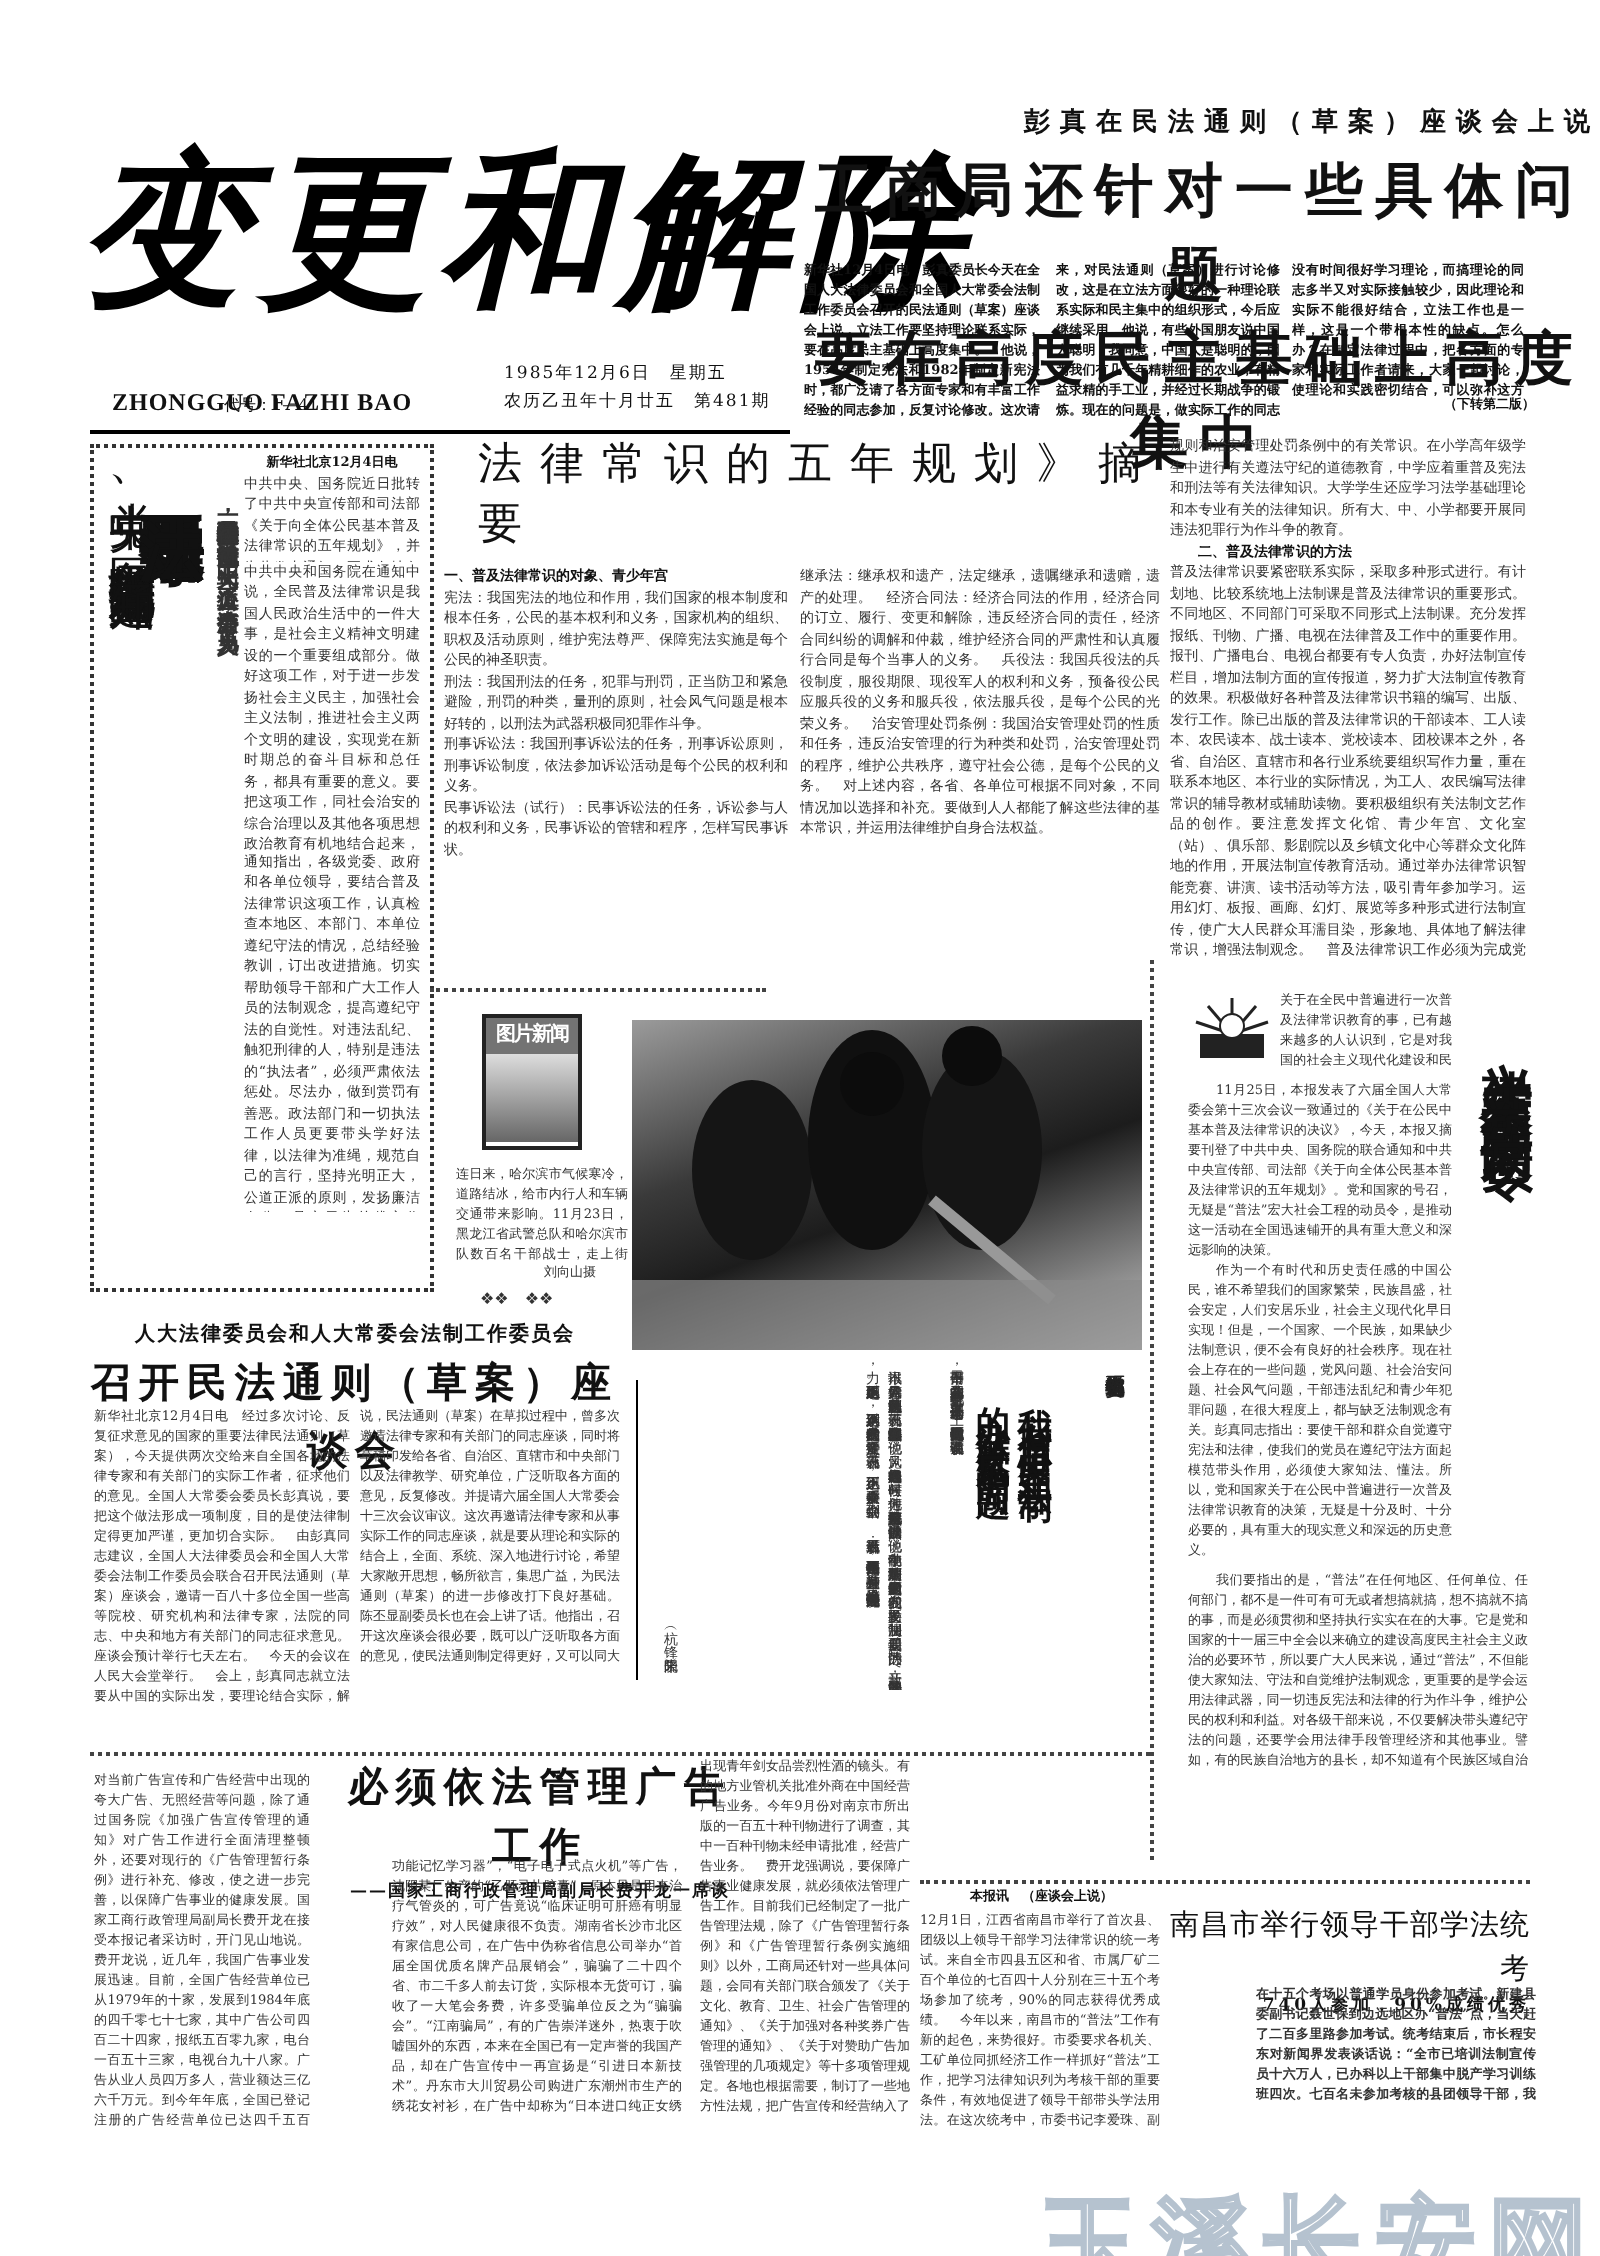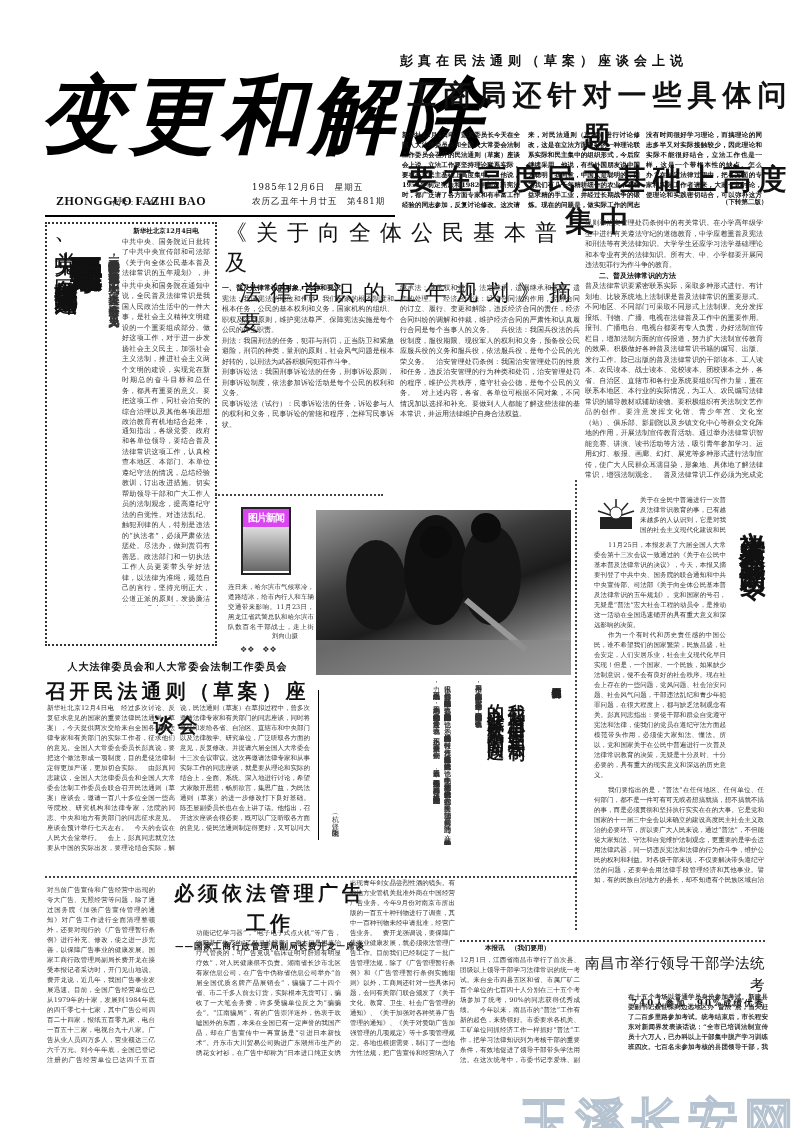--- a/index.html
+++ b/index.html
@@ -6,21 +6,21 @@
   body{width:800px;height:1128px;position:relative;overflow:hidden;font-family:"DejaVu Serif",serif;color:#111;}
   .abs{position:absolute;}
   .txt{font-size:7px;line-height:10.5px;color:#333;text-align:justify;word-break:break-all;overflow:hidden;}
   .txt p{margin:0;text-indent:14px;}
   .bold-txt{font-weight:bold;color:#111;}
   .masthead-title{left:40px;top:60px;font-family:"DejaVu Serif",serif;font-size:84px;letter-spacing:6px;font-weight:bold;color:#000;line-height:110px;font-style:italic;}
   .masthead-pinyin{left:56px;top:194px;font-family:"Liberation Serif",serif;font-weight:bold;font-size:12px;letter-spacing:0.5px;}
   .masthead-code{left:112px;top:197px;font-size:8px;}
   .masthead-date{left:252px;top:180px;font-size:8.5px;line-height:14px;letter-spacing:1px;}
   .hr{background:#000;height:2px;}
-  .kicker{font-family:Liberation Mono, monospace;font-weight:bold;font-size:14px;letter-spacing:5px;text-align:left;}
+  .kicker{font-family:Liberation Mono, monospace;font-weight:bold;font-size:14px;letter-spacing:5px;text-align:right;}
   .headline{font-family:"DejaVu Serif",serif;font-weight:bold;font-size:30px;letter-spacing:8px;text-align:center;line-height:42px;}
   .dotted-box{border:2px dotted #333;}
   .vtitle{writing-mode:vertical-rl;font-family:"DejaVu Serif",serif;}
   .vtxt{writing-mode:vertical-rl;font-size:7px;line-height:11px;color:#333;overflow:hidden;}
   .photo{background:linear-gradient(160deg,#9b9b9b 0%,#3a3a3a 35%,#1c1c1c 55%,#6a6a6a 75%,#c8c8c8 100%);}
   .vrule{background:#000;width:1px;}
   .dotted-v{border-left:2px dotted #444;}
   .dotted-h{border-top:2px dotted #444;}
   .watermark{font-family:"DejaVu Sans",sans-serif;font-size:50px;color:transparent;-webkit-text-stroke:1.5px #b5c2cf;letter-spacing:6px;font-weight:bold;}
 </style>
@@ -51,42 +51,41 @@
 <div class="abs vtitle" style="left:66px;top:232px;height:410px;font-size:33px;font-weight:bold;font-family:'DejaVu Sans',sans-serif;line-height:40px;">不仅学法知法更要自觉守法用法</div>
 <div class="abs vtxt" style="left:90px;top:252px;width:30px;height:380px;font-size:11px;line-height:14px;font-weight:bold;">要求政法部门和一切执法工作人员带头学好法律，以法律规范自己的言行，光明正大，公道正派，廉洁奉公，见义勇为</div>
 <div class="abs" style="left:122px;top:226px;width:88px;">
   <div class="txt bold-txt" style="text-align:center;font-size:6.5px;">新华社北京12月4日电</div>
   <div class="txt" style="height:44px;">中共中央、国务院近日批转了中共中央宣传部和司法部《关于向全体公民基本普及法律常识的五年规划》，并为此发出通知，要求各地各部门结合实际，具体安排，认真组织实施。</div>
   <div class="txt" style="height:145px;">中共中央和国务院在通知中说，全民普及法律常识是我国人民政治生活中的一件大事，是社会主义精神文明建设的一个重要组成部分。做好这项工作，对于进一步发扬社会主义民主，加强社会主义法制，推进社会主义两个文明的建设，实现党在新时期总的奋斗目标和总任务，都具有重要的意义。要把这项工作，同社会治安的综合治理以及其他各项思想政治教育有机地结合起来，为培育有理想、有道德、有文化、有纪律的社会主义一代新人打好坚实的基础。要引导人们不仅学法、知法，更要自觉守法、用法，勇于同各种违法乱纪的行为斗争，为实现社会风气、社会秩序、社会治安的根本好转而努力。</div>
   <div class="txt" style="height:180px;">通知指出，各级党委、政府和各单位领导，要结合普及法律常识这项工作，认真检查本地区、本部门、本单位遵纪守法的情况，总结经验教训，订出改进措施。切实帮助领导干部和广大工作人员的法制观念，提高遵纪守法的自觉性。对违法乱纪、触犯刑律的人，特别是违法的“执法者”，必须严肃依法惩处。尽法办，做到赏罚有善恶。政法部门和一切执法工作人员更要带头学好法律，以法律为准绳，规范自己的言行，坚持光明正大，公道正派的原则，发扬廉洁奉公、见义勇为的优良作风，为维护法律的尊严，维护国家和人民的利益作出新的贡献。</div>
 </div>
 
 <div class="abs" style="left:225px;top:218px;width:355px;">
-  <div style="font-family:'DejaVu Sans',sans-serif;font-size:22px;letter-spacing:9px;line-height:30px;">《关于向全体公民基本普及</div>
   <div style="font-family:'DejaVu Sans',sans-serif;font-size:22px;letter-spacing:9px;line-height:30px;padding-left:14px;">法律常识的五年规划》摘要</div>
 </div>
 <div class="abs txt" style="left:222px;top:283px;width:172px;height:225px;">
-  <div class="bold-txt">一、普及法律常识的对象、内容和要求</div>
+  <div class="bold-txt">一、普及法律常识的对象、青少年宫</div>
   <div>宪法：我国宪法的地位和作用，我们国家的根本制度和根本任务，公民的基本权利和义务，国家机构的组织、职权及活动原则，维护宪法尊严、保障宪法实施是每个公民的神圣职责。</div>
   <div>刑法：我国刑法的任务，犯罪与刑罚，正当防卫和紧急避险，刑罚的种类，量刑的原则，社会风气问题是根本好转的，以刑法为武器积极同犯罪作斗争。</div>
   <div>刑事诉讼法：我国刑事诉讼法的任务，刑事诉讼原则，刑事诉讼制度，依法参加诉讼活动是每个公民的权利和义务。</div>
   <div>民事诉讼法（试行）：民事诉讼法的任务，诉讼参与人的权利和义务，民事诉讼的管辖和程序，怎样写民事诉状。</div>
 
 </div>
 <div class="abs txt" style="left:400px;top:283px;width:180px;height:225px;">继承法：继承权和遗产，法定继承，遗嘱继承和遗赠，遗产的处理。　经济合同法：经济合同法的作用，经济合同的订立、履行、变更和解除，违反经济合同的责任，经济合同纠纷的调解和仲裁，维护经济合同的严肃性和认真履行合同是每个当事人的义务。　兵役法：我国兵役法的兵役制度，服役期限、现役军人的权利和义务，预备役公民应服兵役的义务和服兵役，依法服兵役，是每个公民的光荣义务。　治安管理处罚条例：我国治安管理处罚的性质和任务，违反治安管理的行为种类和处罚，治安管理处罚的程序，维护公共秩序，遵守社会公德，是每个公民的义务。　对上述内容，各省、各单位可根据不同对象，不同情况加以选择和补充。要做到人人都能了解这些法律的基本常识，并运用法律维护自身合法权益。</div>
 <div class="abs txt" style="left:585px;top:218px;width:178px;height:262px;">
   <div>规则和治安管理处罚条例中的有关常识。在小学高年级学生中进行有关遵法守纪的道德教育，中学应着重普及宪法和刑法等有关法律知识。大学学生还应学习法学基础理论和本专业有关的法律知识。所有大、中、小学都要开展同违法犯罪行为作斗争的教育。</div>
   <div class="bold-txt" style="padding-left:14px;">二、普及法律常识的方法</div>
   <div>普及法律常识要紧密联系实际，采取多种形式进行。有计划地、比较系统地上法制课是普及法律常识的重要形式。不同地区、不同部门可采取不同形式上法制课。充分发挥报纸、刊物、广播、电视在法律普及工作中的重要作用。报刊、广播电台、电视台都要有专人负责，办好法制宣传栏目，增加法制方面的宣传报道，努力扩大法制宣传教育的效果。积极做好各种普及法律常识书籍的编写、出版、发行工作。除已出版的普及法律常识的干部读本、工人读本、农民读本、战士读本、党校读本、团校课本之外，各省、自治区、直辖市和各行业系统要组织写作力量，重在联系本地区、本行业的实际情况，为工人、农民编写法律常识的辅导教材或辅助读物。要积极组织有关法制文艺作品的创作。要注意发挥文化馆、青少年宫、文化室（站）、俱乐部、影剧院以及乡镇文化中心等群众文化阵地的作用，开展法制宣传教育活动。通过举办法律常识智能竞赛、讲演、读书活动等方法，吸引青年参加学习。运用幻灯、板报、画廊、幻灯、展览等多种形式进行法制宣传，使广大人民群众耳濡目染，形象地、具体地了解法律常识，增强法制观念。　普及法律常识工作必须为完成党在现阶段的总任务、总目标服务，为社会主义经济建设和改革服务。要紧密结合生产和工作，结合社会治安的综合治理，结合开展“四有”教育去进行。</div>
 
 </div>
 <div class="abs dotted-h" style="left:215px;top:494px;width:168px;"></div>
 
 <div class="abs" style="left:241px;top:507px;width:46px;height:64px;border:2px solid #222;background:#fff;">
-  <div style="background:#d946ef;color:#fff;font-family:'DejaVu Sans',sans-serif;font-weight:bold;font-size:10px;text-align:center;line-height:18px;letter-spacing:-1px;">图片新闻</div>
+  <div style="background:#737373;color:#fff;font-family:'DejaVu Sans',sans-serif;font-weight:bold;font-size:10px;text-align:center;line-height:18px;letter-spacing:-1px;">图片新闻</div>
   <div style="height:44px;background:linear-gradient(180deg,#ddd,#666);"></div>
 </div>
 <div class="abs txt" style="left:228px;top:582px;width:86px;height:50px;font-size:6.5px;line-height:10px;">连日来，哈尔滨市气候寒冷，道路结冰，给市内行人和车辆交通带来影响。11月23日，黑龙江省武警总队和哈尔滨市队数百名干部战士，走上街道，清除冰雪。</div>
 <div class="abs" style="left:272px;top:632px;font-size:6.5px;color:#333;">刘向山摄</div>
 <div class="abs" style="left:240px;top:644px;font-size:8px;color:#333;">❖❖　❖❖</div>
 <div class="abs photo" style="left:316px;top:510px;width:255px;height:165px;">
   <svg width="255" height="165">
     <ellipse cx="60" cy="75" rx="30" ry="45" fill="#151515"></ellipse>
     <ellipse cx="120" cy="60" rx="32" ry="55" fill="#101010"></ellipse>
     <ellipse cx="175" cy="65" rx="30" ry="50" fill="#151515"></ellipse>
@@ -140,21 +139,21 @@
 <div class="abs dotted-h" style="left:45px;top:876px;width:530px;"></div>
 <div class="abs" style="left:165px;top:878px;width:210px;text-align:center;">
   <div style="font-family:'DejaVu Serif',serif;font-weight:bold;font-size:20px;letter-spacing:4px;line-height:30px;">必须依法管理广告工作</div>
   <div style="font-size:8.5px;font-weight:bold;letter-spacing:1px;line-height:16px;">——国家工商行政管理局副局长费开龙一席谈</div>
 </div>
 <div class="abs txt" style="left:47px;top:885px;width:108px;height:180px;font-size:6.5px;line-height:10px;">对当前广告宣传和广告经营中出现的夸大广告、无照经营等问题，除了通过国务院《加强广告宣传管理的通知》对广告工作进行全面清理整顿外，还要对现行的《广告管理暂行条例》进行补充、修改，使之进一步完善，以保障广告事业的健康发展。国家工商行政管理局副局长费开龙在接受本报记者采访时，开门见山地说。　费开龙说，近几年，我国广告事业发展迅速。目前，全国广告经营单位已从1979年的十家，发展到1984年底的四千零七十七家，其中广告公司四百二十四家，报纸五百零九家，电台一百五十三家，电视台九十八家。广告从业人员四万多人，营业额达三亿六千万元。到今年年底，全国已登记注册的广告经营单位已达四千五百家，营业额也有较大幅度增长。广告事业已成为我国第三产业中的新兴行业。取得了可喜的成绩，是与我们依法管理广告工作分不开的。　但广告中存在的某些问题，必须引起我们的重视。目前虚假广告问题很严重。如吹嘘夸大、坑骗消费者的“增高器”、“超音生理记忆器”、“多</div>
 <div class="abs txt" style="left:196px;top:928px;width:145px;height:130px;font-size:6.5px;line-height:10px;">功能记忆学习器”，“电子电子式点火机”等广告，沈阳某厂生产的“乙肝灵片胶囊”，原本只是用来治疗气管炎的，可广告竟说“临床证明可肝癌有明显疗效”，对人民健康很不负责。湖南省长沙市北区有家信息公司，在广告中伪称省信息公司举办“首届全国优质名牌产品展销会”，骗骗了二十四个省、市二千多人前去订货，实际根本无货可订，骗收了一大笔会务费，许多受骗单位反之为“骗骗会”。“江南骗局”，有的广告崇洋迷外，热衷于吹嘘国外的东西，本来在全国已有一定声誉的我国产品，却在广告宣传中一再宣扬是“引进日本新技术”。丹东市大川贸易公司购进广东潮州市生产的绣花女衬衫，在广告中却称为“日本进口纯正女绣衣”。　费开龙气愤地说，国家虽然已明令禁止利用广播、电视、报纸、杂志等媒介，刊播香烟和四十度以上烈性酒广告，但有的电视台不仅播出烟酒广告，还</div>
 <div class="abs txt" style="left:350px;top:878px;width:105px;height:180px;font-size:6.5px;line-height:10px;">出现青年剑女品尝烈性酒的镜头。有的地方业管机关批准外商在中国经营广告业务。今年9月份对南京市所出版的一百五十种刊物进行了调查，其中一百种刊物未经申请批准，经营广告业务。　费开龙强调说，要保障广告事业健康发展，就必须依法管理广告工作。目前我们已经制定了一批广告管理法规，除了《广告管理暂行条例》和《广告管理暂行条例实施细则》以外，工商局还针对一些具体问题，会同有关部门联合颁发了《关于文化、教育、卫生、社会广告管理的通知》、《关于加强对各种奖券广告管理的通知》、《关于对赞助广告加强管理的几项规定》等十多项管理规定。各地也根据需要，制订了一些地方性法规，把广告宣传和经营纳入了社会主义法制的轨道。　费开龙指出，在广告工作实践中出现了一些问题，如关于新闻广告，现行条例中就没有作出规定，同时还遇到一些值得研究的新课题，如广告经营中拿“回扣”，代理费问题，如何确立虚假广告的责任问题等等，这些都要求对《暂行条例》进行补充、修改，使广告管理法规日趋完善。</div>
 
 <div class="abs dotted-h" style="left:460px;top:940px;width:305px;"></div>
-<div class="abs" style="left:485px;top:944px;width:105px;font-size:6.5px;font-weight:bold;">本报讯　（我们要用）</div>
+<div class="abs" style="left:485px;top:944px;width:105px;font-size:6.5px;font-weight:bold;">本报讯　（座谈会上说）</div>
 <div class="abs" style="left:585px;top:952px;width:180px;text-align:right;">
   <div style="font-family:'DejaVu Sans',sans-serif;font-size:14.5px;letter-spacing:0.5px;line-height:22px;">南昌市举行领导干部学法统考</div>
   <div style="font-size:8.5px;font-weight:bold;letter-spacing:2px;line-height:14px;">740人参加，90%成绩优秀</div>
 </div>
 <div class="abs txt" style="left:460px;top:955px;width:120px;height:110px;font-size:6.5px;line-height:10px;">12月1日，江西省南昌市举行了首次县、团级以上领导干部学习法律常识的统一考试。来自全市四县五区和省、市属厂矿二百个单位的七百四十人分别在三十五个考场参加了统考，90%的同志获得优秀成绩。　今年以来，南昌市的“普法”工作有新的起色，来势很好。市委要求各机关、工矿单位同抓经济工作一样抓好“普法”工作，把学习法律知识列为考核干部的重要条件，有效地促进了领导干部带头学法用法。在这次统考中，市委书记李爱珠、副书记、市长程安东等分别</div>
 <div class="abs txt" style="left:628px;top:992px;width:140px;height:60px;font-size:6.5px;line-height:10px;font-weight:bold;">在十五个考场以普通学员身份参加考试。新建县委副书记聂世保到边远地区办“普法”点，当天赶了二百多里路参加考试。统考结束后，市长程安东对新闻界发表谈话说：“全市已培训法制宣传员十六万人，已办科以上干部集中脱产学习训练班四次。七百名未参加考核的县团领导干部，我们将补考。普法决不漏掉一人。”</div>
 
 <div class="abs watermark" style="left:520px;top:1060px;margin-top:29px;">玉溪长安网</div>
 
 </body></html>

